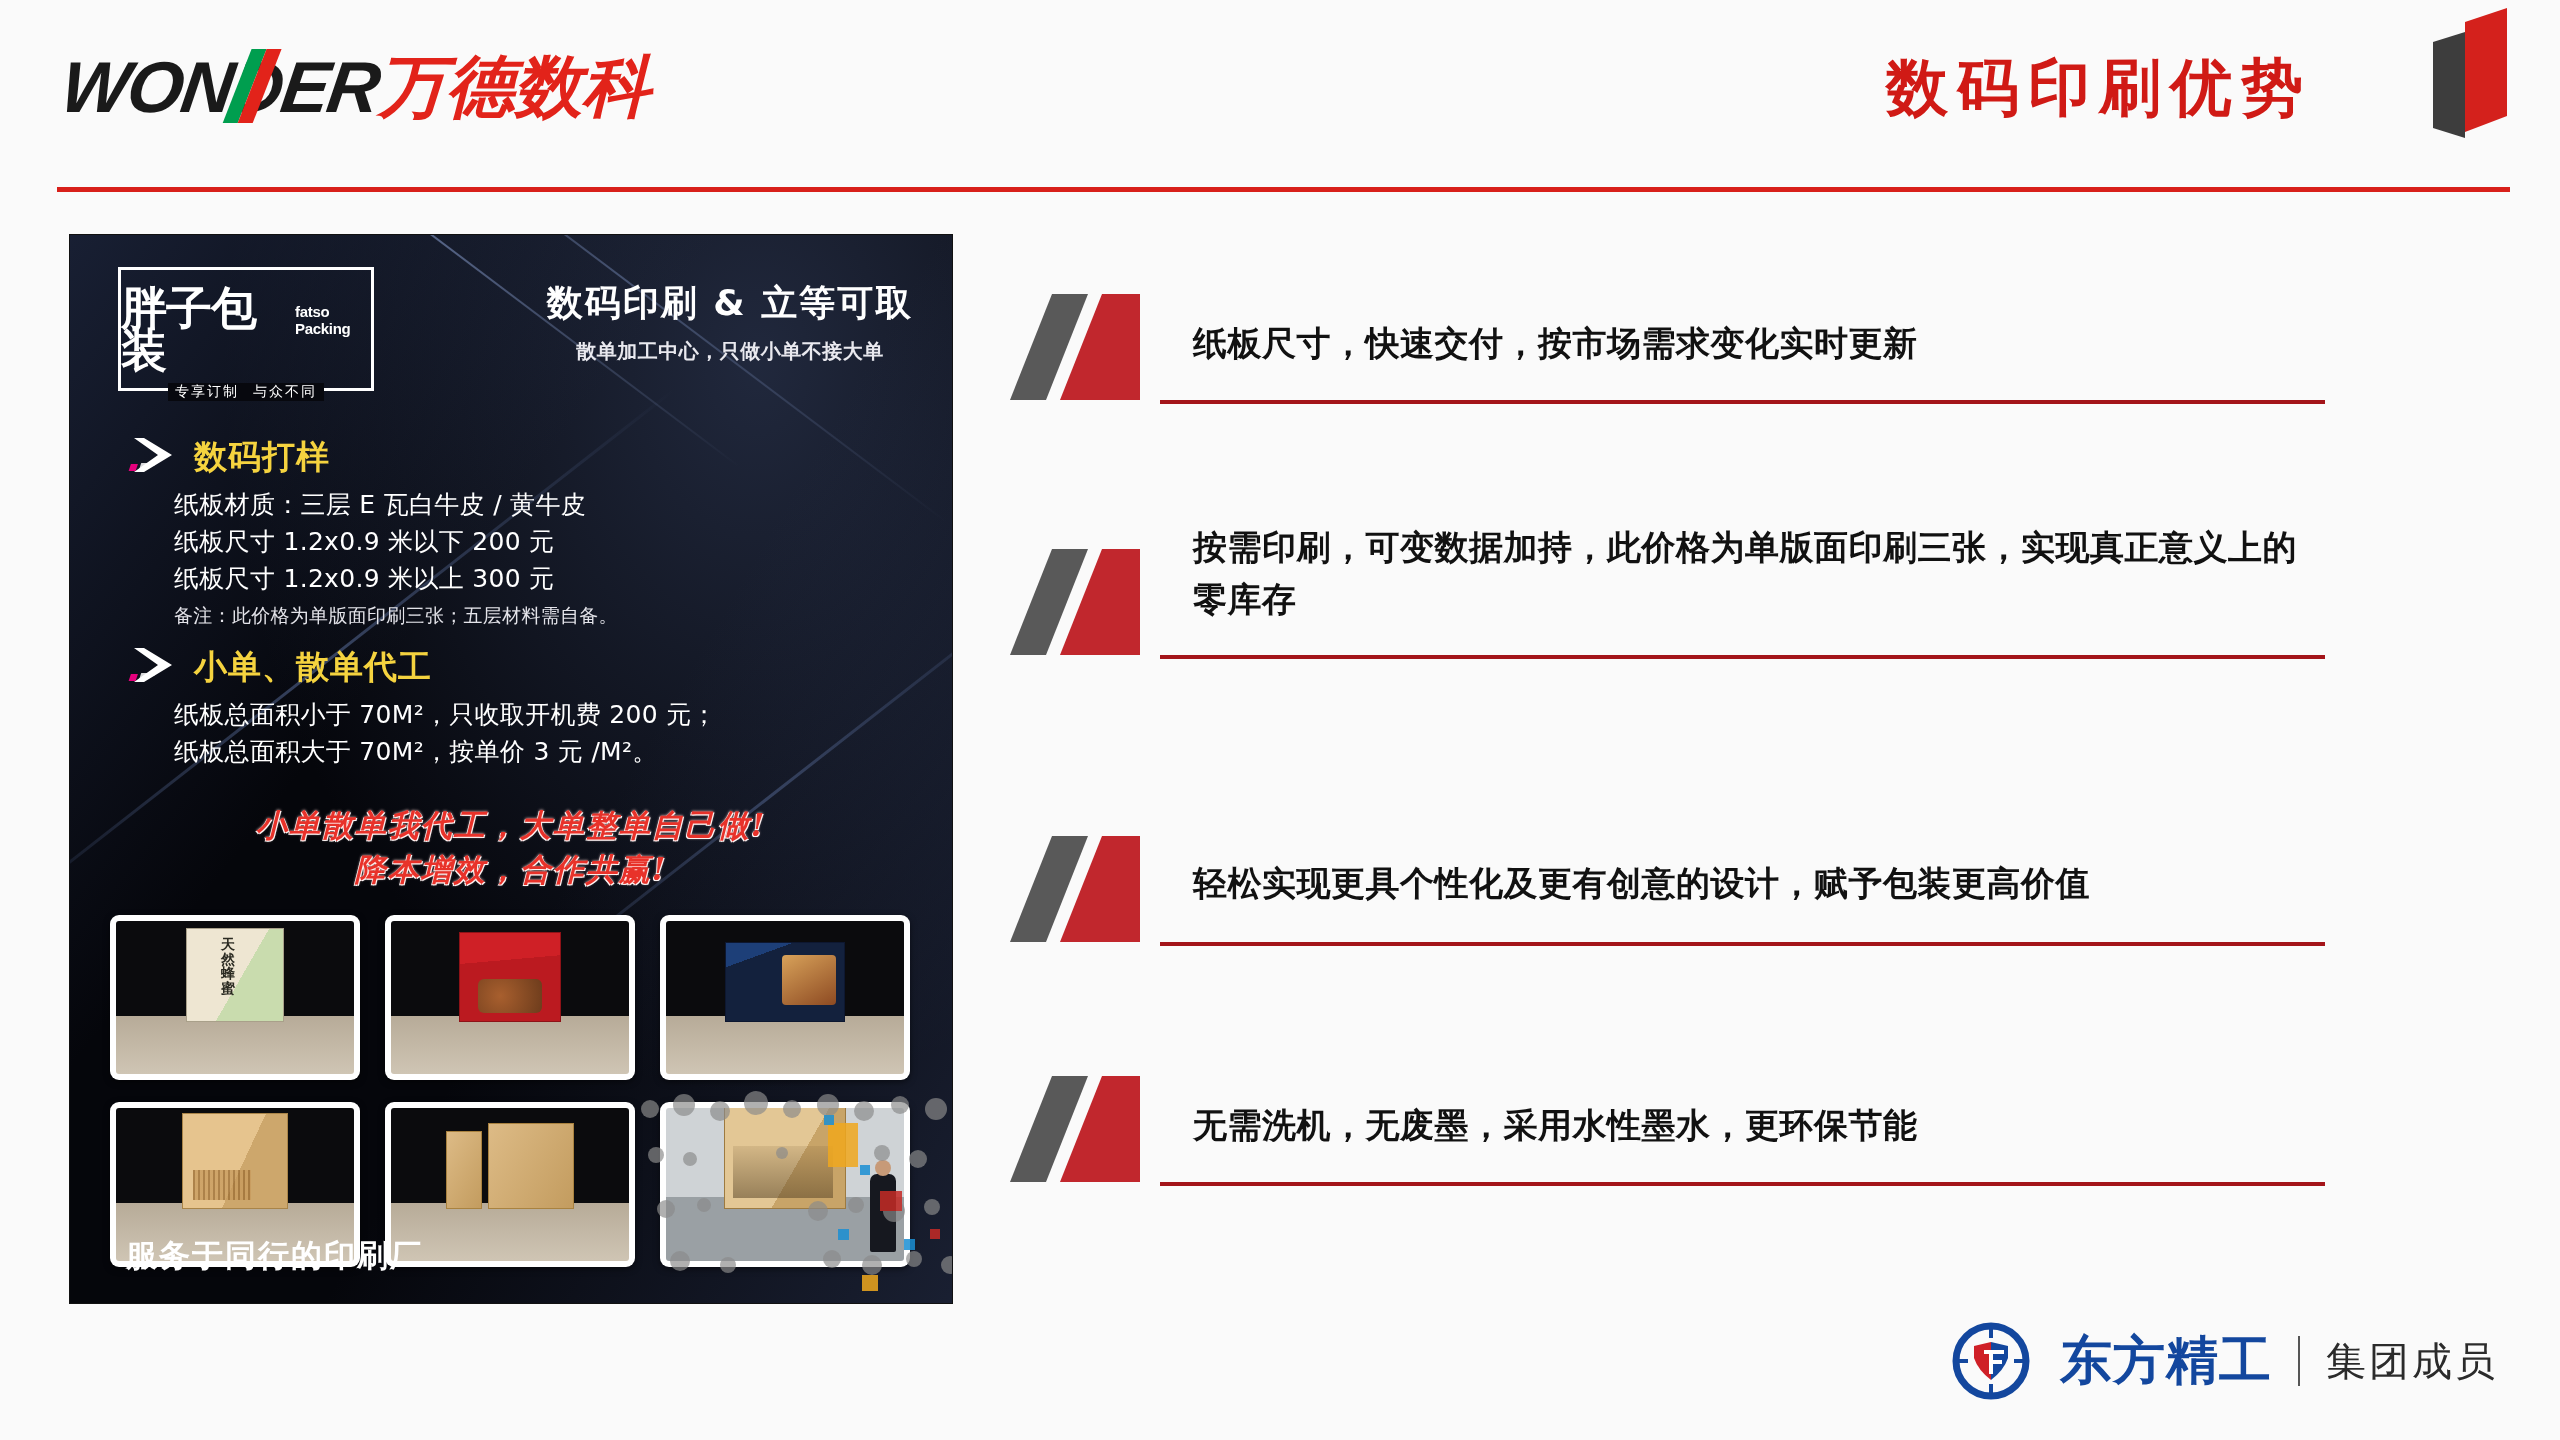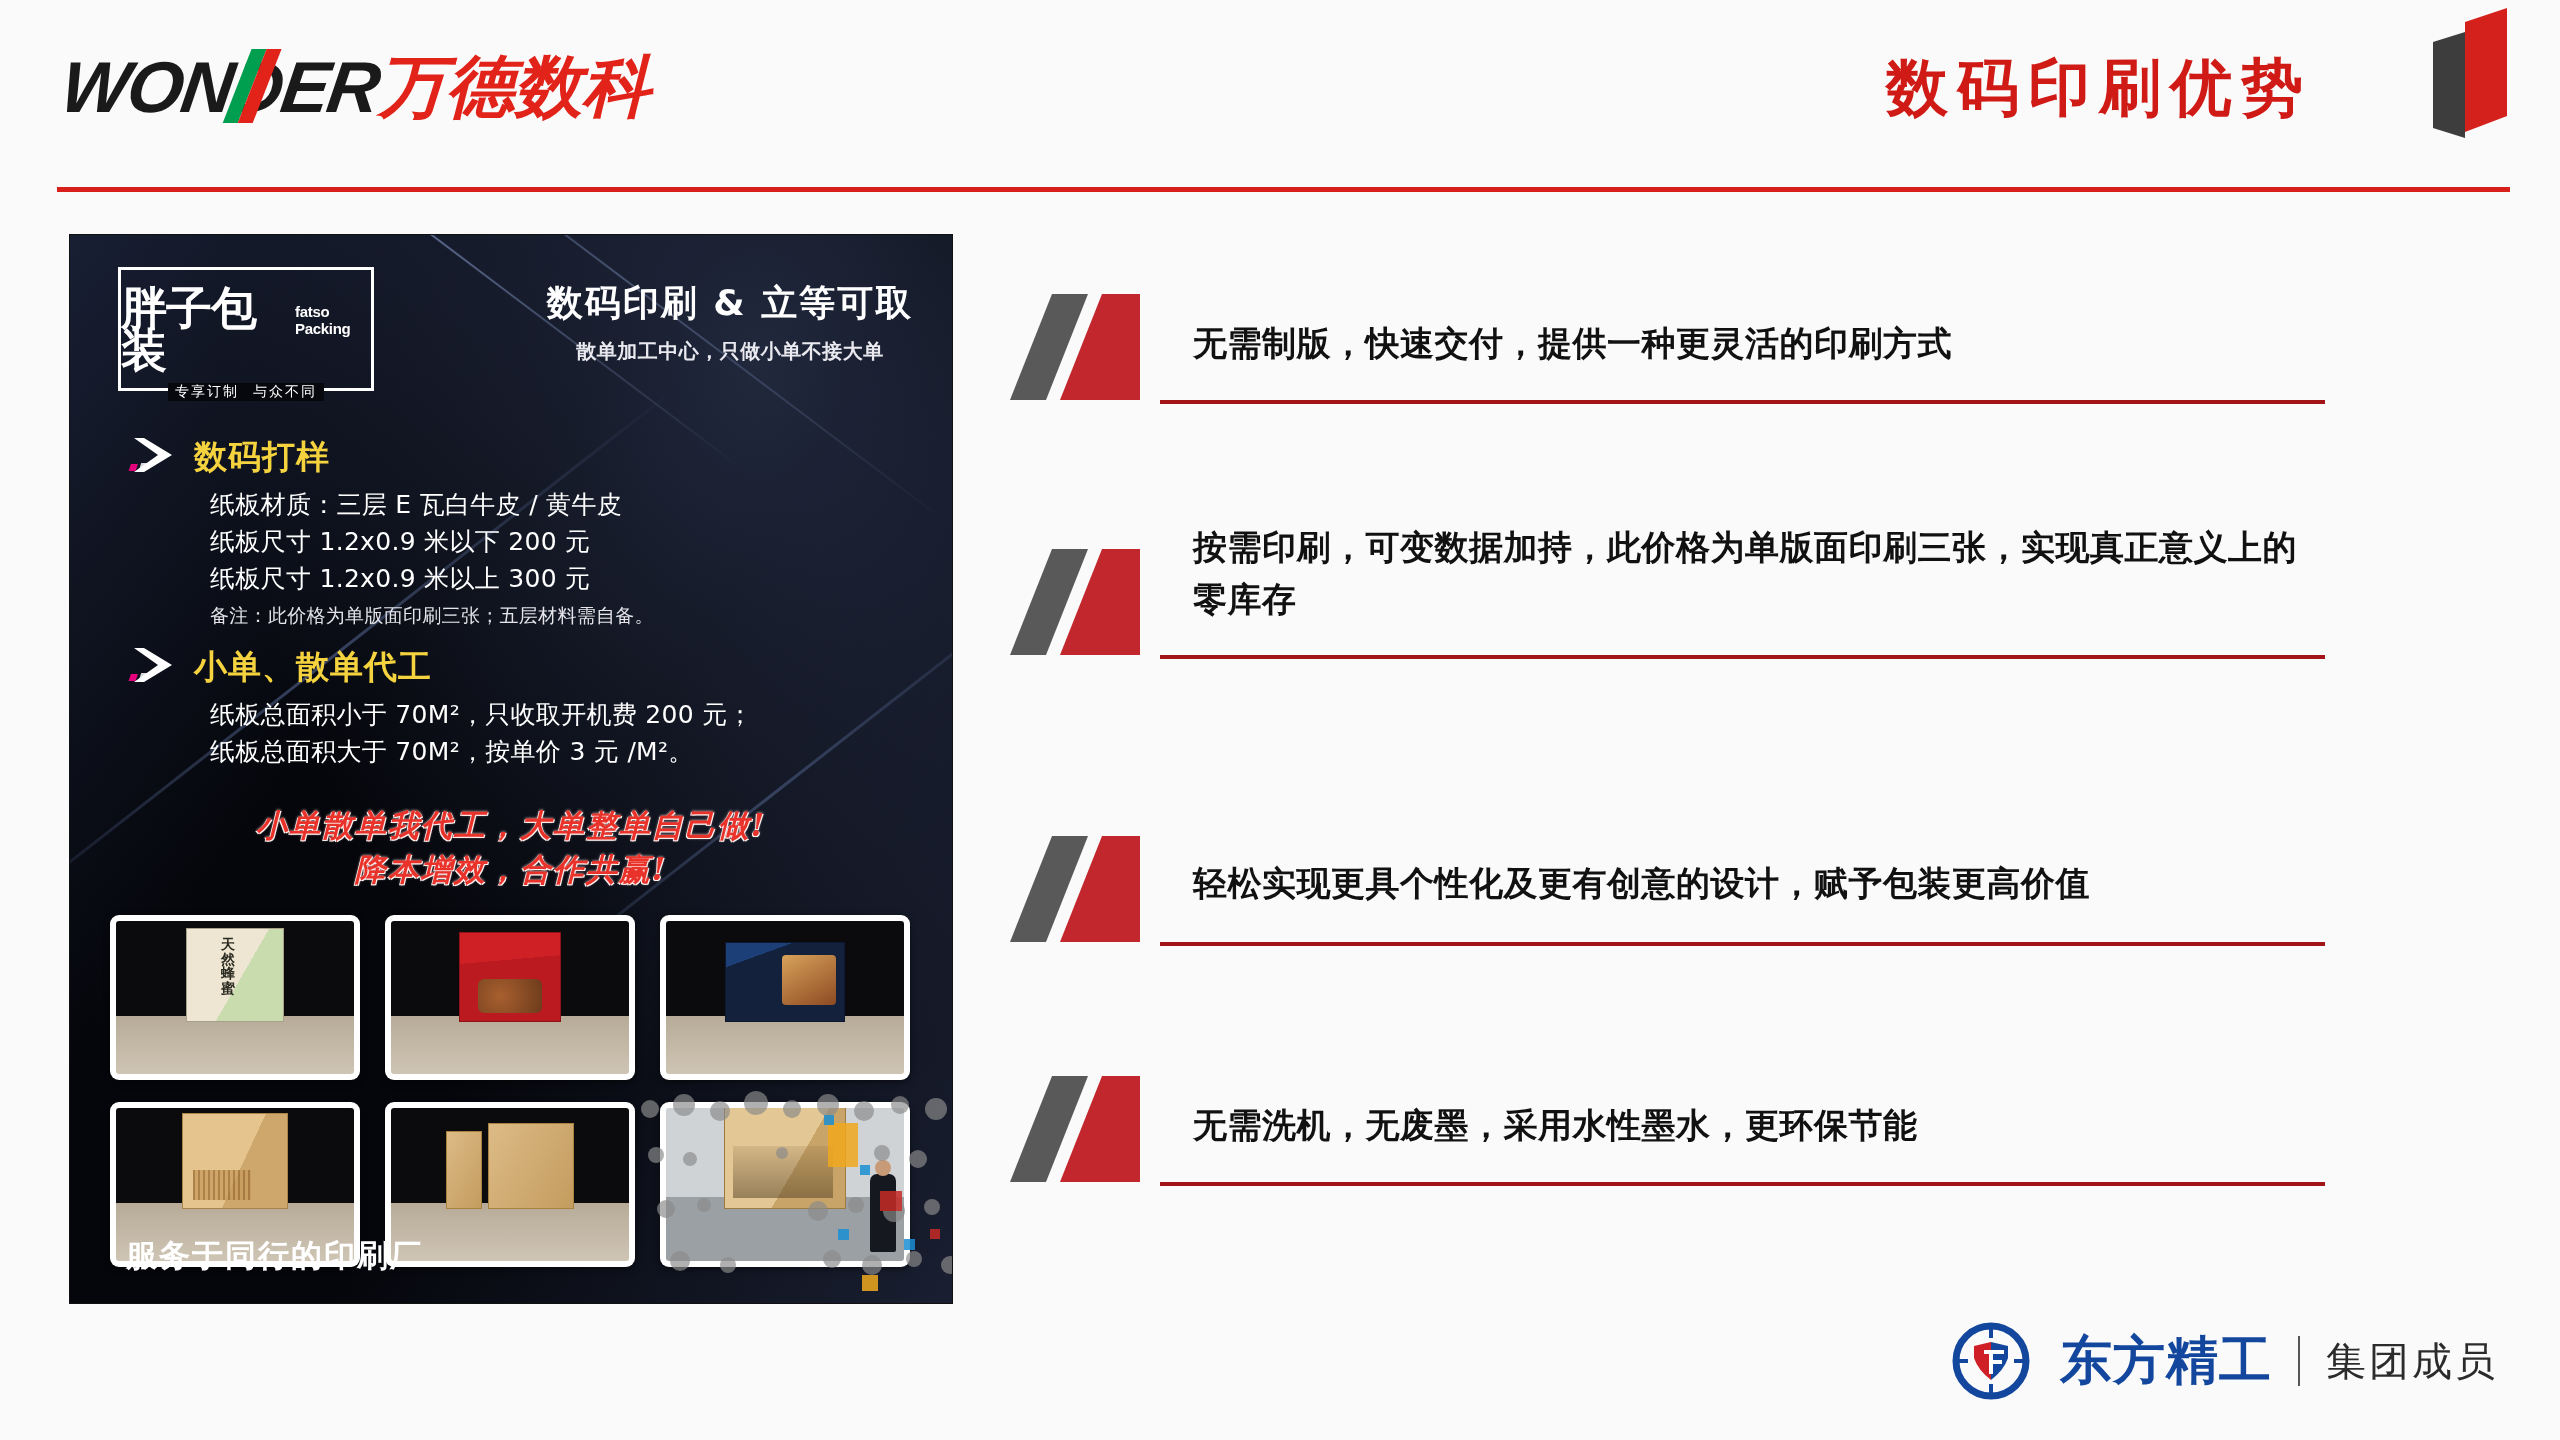--- a/index.html
+++ b/index.html
@@ -65,21 +65,21 @@
   .brand-sub span{font-size:14px;color:#fff;background:#07080e;padding:0 7px;letter-spacing:2px;}
 
   .poster-head{position:absolute;left:460px;top:44px;width:400px;text-align:center;}
   .ph-1{font-size:36px;font-weight:900;color:#fff;letter-spacing:2px;font-family:"DejaVu Sans",sans-serif;white-space:nowrap;}
   .ph-2{font-size:20px;font-weight:700;color:#e9e9ef;margin-top:10px;letter-spacing:.5px;white-space:nowrap;}
 
   .sec{position:absolute;left:58px;width:800px;}
   .sec-hd{display:flex;align-items:center;gap:14px;}
   .arrow-ic{width:52px;height:44px;position:relative;flex:0 0 52px;}
   .sec-t{font-size:33px;font-weight:900;color:#f5d33f;letter-spacing:1px;font-family:"DejaVu Sans",sans-serif;}
-  .sec-lines{margin-left:82px;margin-top:6px;}
+  .sec-lines{margin-left:46px;margin-top:6px;}
   .sl{font-size:25px;color:#fff;line-height:1.48;letter-spacing:.3px;white-space:nowrap;font-family:"DejaVu Sans",sans-serif;}
   .sl.note{font-size:19px;color:#e4e4ea;margin-top:4px;}
 
   .slogan{position:absolute;left:0;right:0;top:568px;text-align:center;}
   .slogan div{
     font-size:31px;font-weight:900;color:#e8322a;line-height:1.42;letter-spacing:2px;
     font-family:"DejaVu Serif",serif;font-style:italic;
     text-shadow:0 0 3px #ffd7d5,1px 1px 0 #fff,-1px 1px 0 #fff;
   }
 
@@ -305,21 +305,21 @@
     <div class="poster-foot">服务于同行的印刷厂</div>
   </div>
 
   <div class="bullets">
 
     <div class="bullet">
       <svg class="bars" style="top:8px" viewBox="0 0 185 120">
         <polygon points="42,6 78,6 36,112 0,112" fill="#595959"></polygon>
         <polygon points="92,6 130,6 130,112 50,112" fill="#c1272d"></polygon>
       </svg>
-      <div class="btxt" style="top:38px">无需制版，快速交付，提供一种更灵活的印刷方式</div>
+      <div class="btxt" style="top:38px">纸板尺寸，快速交付，按市场需求变化实时更新</div>
       <div class="bline" style="top:120px"></div>
     </div>
 
     <div class="bullet">
       <svg class="bars" style="top:263px" viewBox="0 0 185 120">
         <polygon points="42,6 78,6 36,112 0,112" fill="#595959"></polygon>
         <polygon points="92,6 130,6 130,112 50,112" fill="#c1272d"></polygon>
       </svg>
       <div class="btxt" style="top:242px">按需印刷，可变数据加持，此价格为单版面印刷三张，实现真正意义上的零库存</div>
       <div class="bline" style="top:375px"></div>

